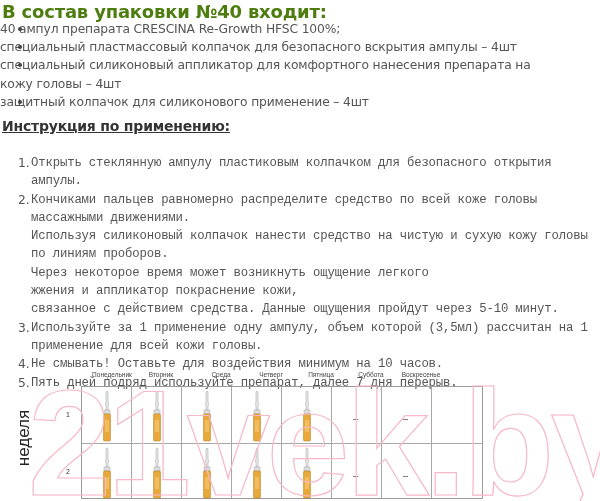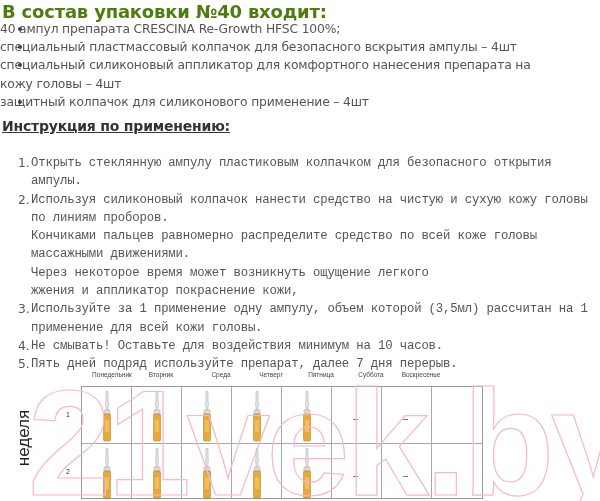--- a/index.html
+++ b/index.html
@@ -70,23 +70,24 @@
 </ul>
 
 <div class="instr-title">Инструкция по применению:</div>
 <ol class="instr-list">
   <li>
     <span class="num">1.</span>
     <span class="sub">Открыть стеклянную ампулу пластиковым колпачком для безопасного открытия ампулы.</span>
   </li>
   <li>
     <span class="num">2.</span>
+    <span class="sub">Кончиками пальцев равномерно распределите средство по всей коже головы массажными движениями.</span>
     <span class="sub">Используя силиконовый колпачок нанести средство на чистую и сухую кожу головы по линиям проборов.</span>
-    <span class="sub">Кончиками пальцев равномерно распределите средство по всей коже головы массажными движениями.</span>
     <span class="sub" style="width:420px">Через некоторое время может возникнуть ощущение легкого жжения и аппликатор покраснение кожи,</span>
+    <span class="sub">связанное с действием средства. Данные ощущения пройдут через 5-10 минут.</span>
   </li>
   <li>
     <span class="num">3.</span>
     <span class="sub">Используйте за 1 применение одну ампулу, объем которой (3,5мл) рассчитан на 1 применение для всей кожи головы.</span>
   </li>
   <li>
     <span class="num">4.</span>
     <span class="sub">Не смывать! Оставьте для воздействия минимум на 10 часов.</span>
   </li>
   <li>

